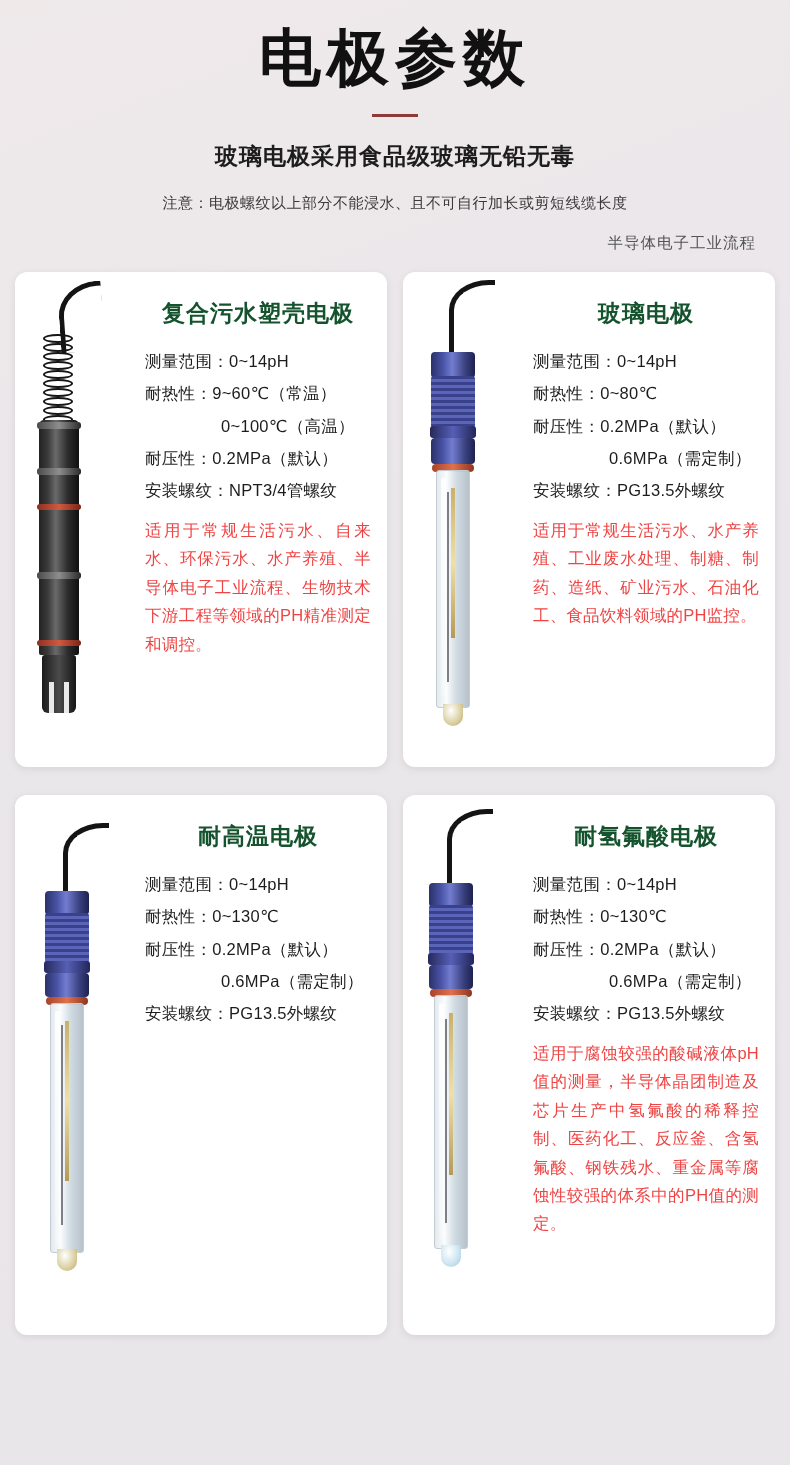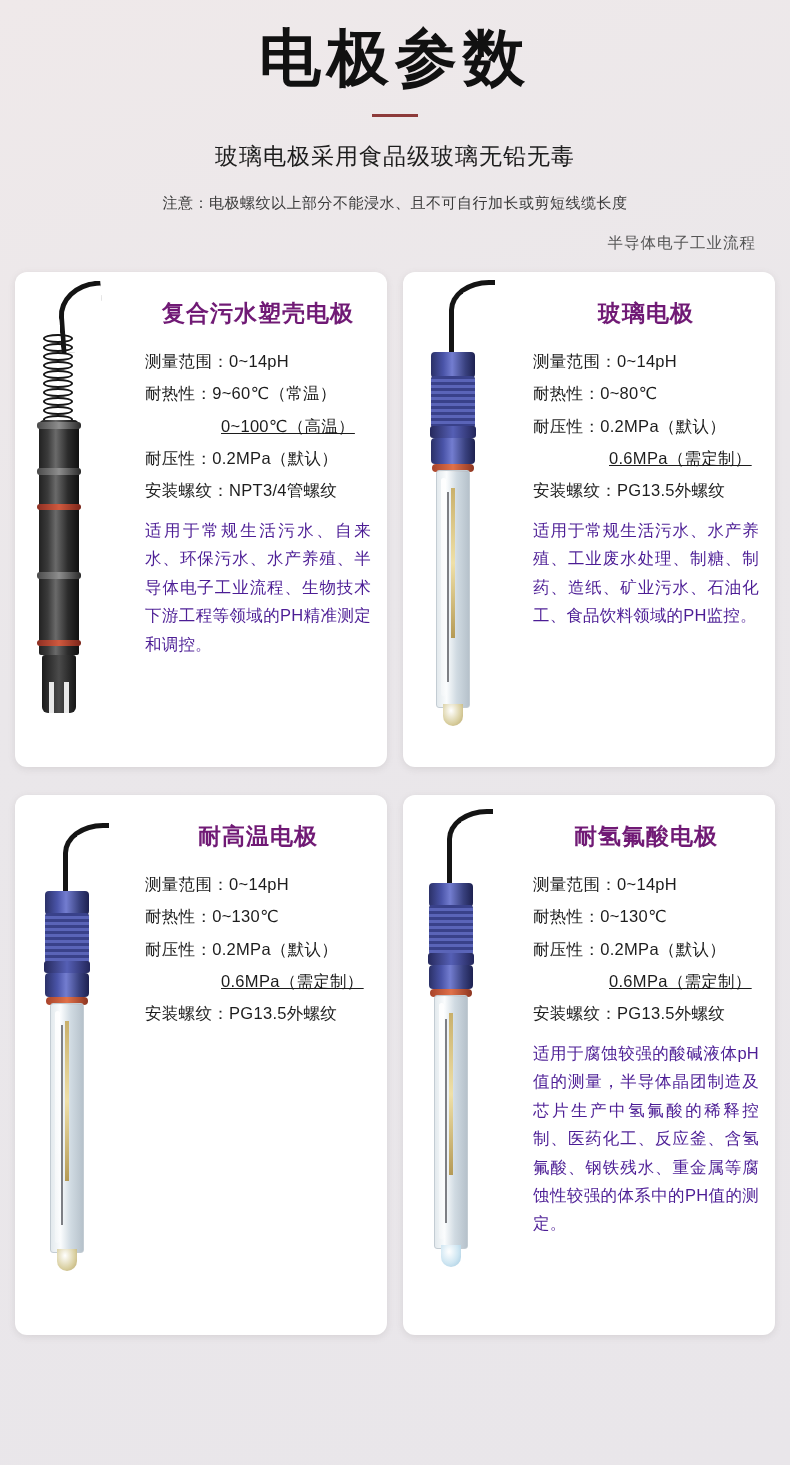--- a/index.html
+++ b/index.html
@@ -32,21 +32,21 @@
   }
   .title-rule {
     width: 46px;
     height: 3px;
     background: #8d3a3a;
     margin: 22px auto 0 auto;
   }
   .subtitle {
     margin-top: 24px;
     font-size: 23px;
-    font-weight: normal;
+    font-weight: bold;
     color: #1d1d1d;
     letter-spacing: 1px;
   }
   .note {
     margin-top: 22px;
     font-size: 15px;
     color: #3a3a3a;
     letter-spacing: 0.5px;
   }
   .service-line {
@@ -85,35 +85,35 @@
   }
   .card-text {
     flex: 1 1 auto;
     padding: 26px 16px 10px 2px;
   }
   .card-title {
     font-size: 23px;
     font-weight: bold;
     text-align: center;
     letter-spacing: 1px;
-    color: #701a75;
+    color: #14532d;
     margin-bottom: 16px;
   }
   .spec {
     font-size: 16.5px;
     line-height: 1.95;
     color: #1c1c1c;
     letter-spacing: 0.3px;
   }
-  .spec .indent { padding-left: 76px; display: block; text-decoration: underline; }
+  .spec .indent { padding-left: 76px; display: block; }
   .desc {
     margin-top: 10px;
     font-size: 16.5px;
     line-height: 1.72;
-    color: #4c1d95;
+    color: #ef4444;
     letter-spacing: 0.2px;
     text-align: justify;
   }
 
   
   .probe { position: absolute; left: 0; top: 0; width: 128px; height: 100%; }
 
   
   .p1-cable {
     position: absolute; left: 44px; top: 10px; width: 44px; height: 70px;

